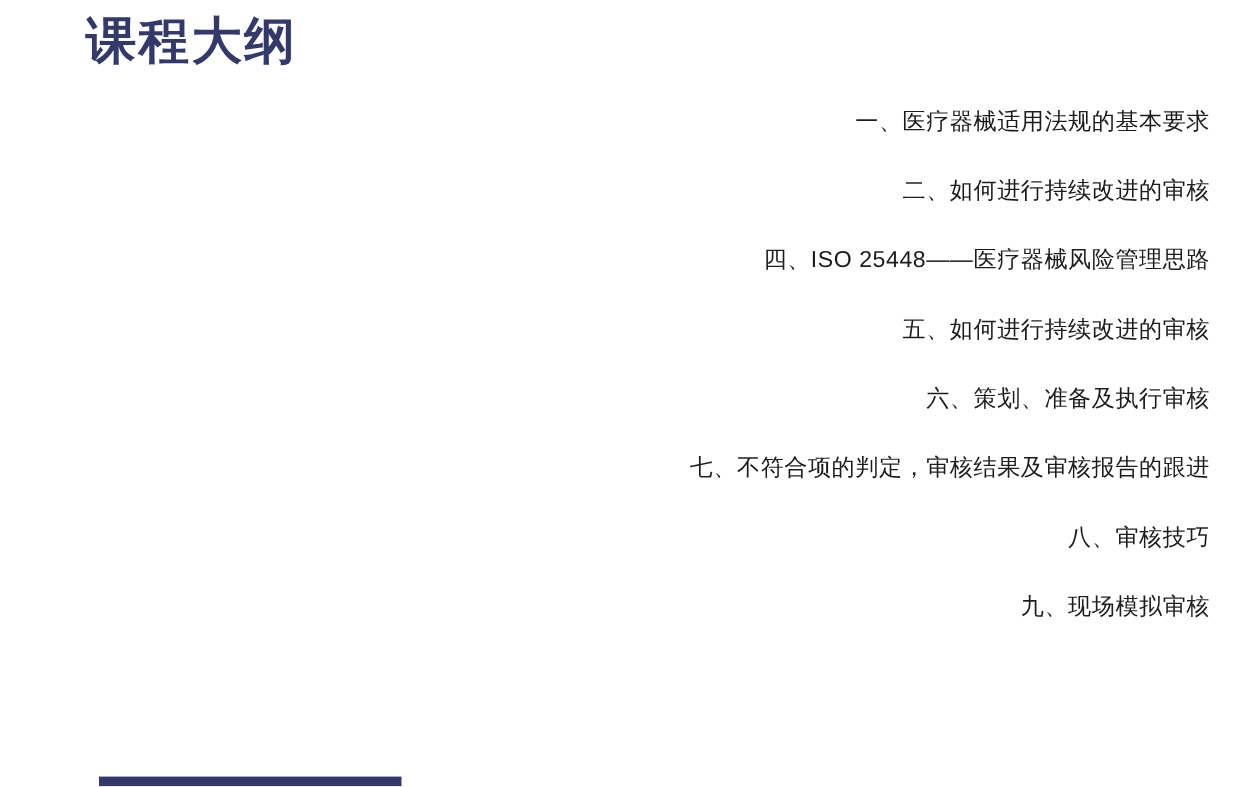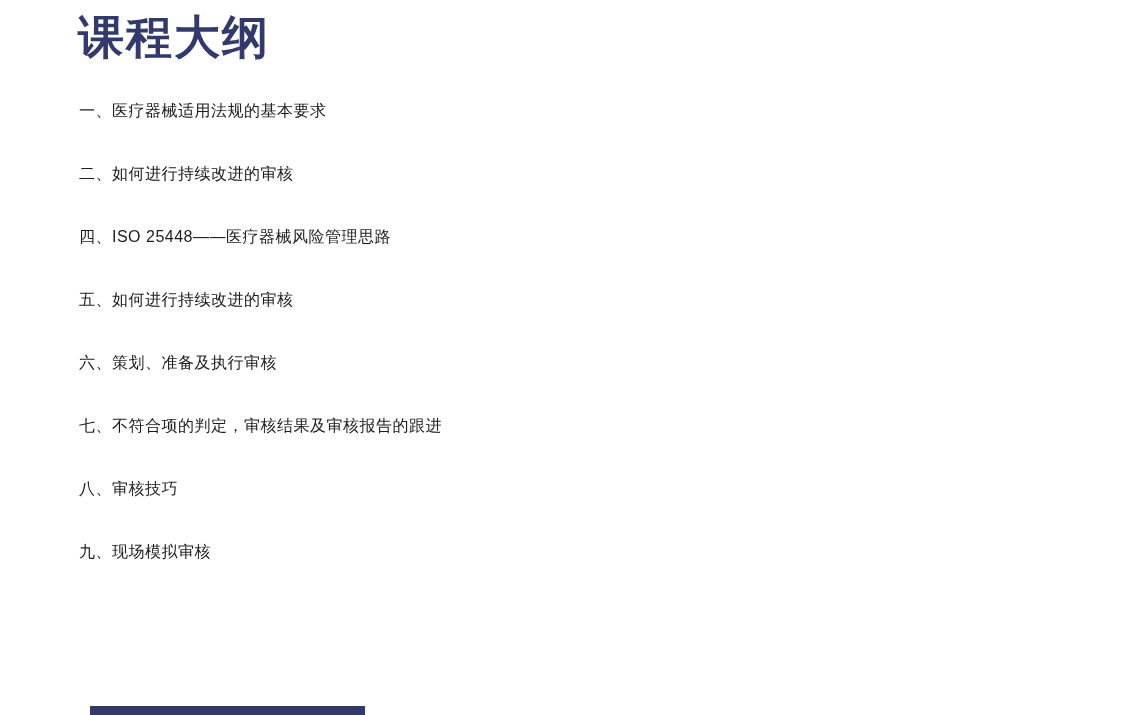--- a/index.html
+++ b/index.html
@@ -4,39 +4,40 @@
 <style>
   * { margin: 0; padding: 0; box-sizing: border-box; }
   html, body { background: #ffffff; }
   .slide {
     position: relative;
     width: 1140px;
     height: 715px;
     background: #ffffff;
     overflow: hidden;
     font-family: "Liberation Sans", "DejaVu Sans", sans-serif;
+    text-align: right;
   }
   .slide-title {
     position: absolute;
     left: 78px;
     top: 12px;
     font-size: 46px;
     line-height: 1.1;
     font-weight: bold;
     color: #333a6b;
     letter-spacing: 2px;
   }
   .outline-list {
     position: absolute;
     left: 79px;
     top: 100px;
     right: 40px;
   }
   .outline-item {
-    font-size: 16px;
+    font-size: 21px;
     line-height: 21px;
     color: #1c1c1c;
     margin-bottom: 42px;
     letter-spacing: 0.5px;
     white-space: nowrap;
   }
   .footer-bar {
     position: absolute;
     left: 90px;
     bottom: 0;

